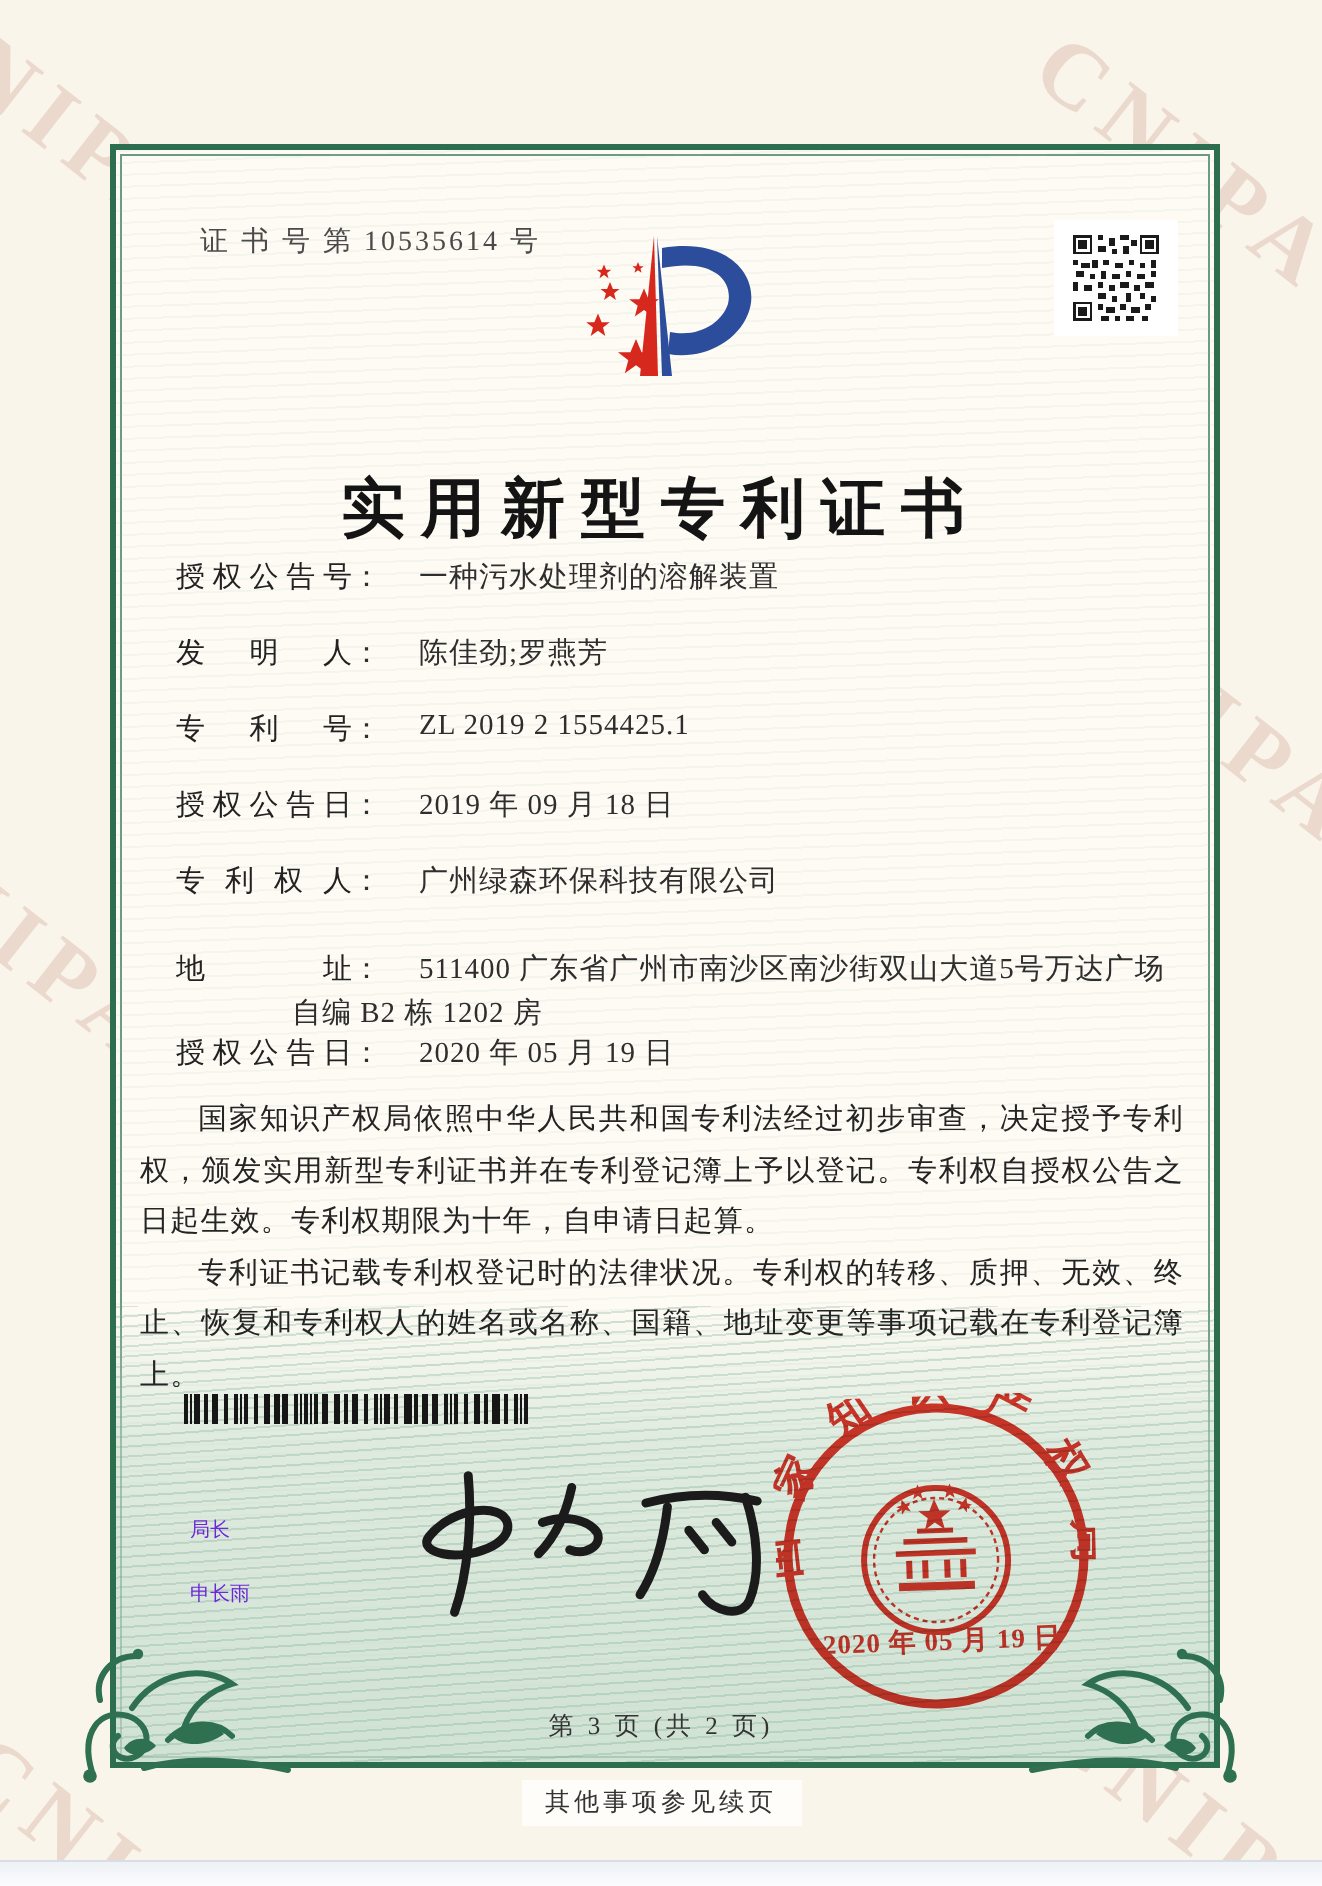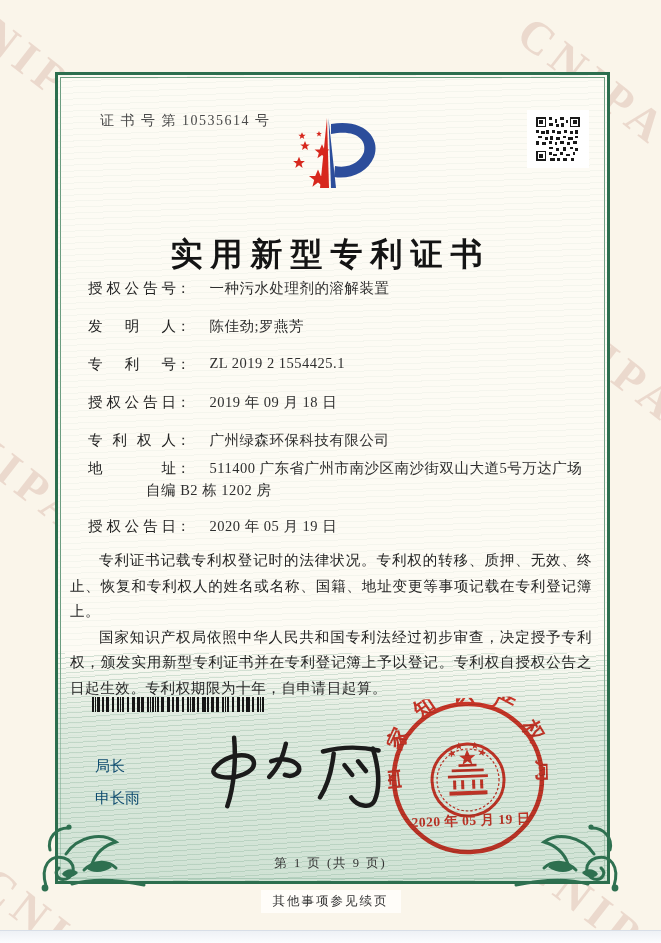--- a/index.html
+++ b/index.html
@@ -55,21 +55,21 @@
   }
   .paras p{margin:0;text-indent:2em;}
   .barcode{
     position:absolute;left:92px;top:697px;width:174px;height:15px;z-index:2;
     background-image:
       repeating-linear-gradient(90deg,#161616 0 2px,rgba(0,0,0,0) 2px 5px),
       repeating-linear-gradient(90deg,#161616 0 1px,rgba(0,0,0,0) 1px 7px),
       repeating-linear-gradient(90deg,rgba(0,0,0,0) 0 3px,#161616 3px 4px,rgba(0,0,0,0) 4px 11px);
   }
   .signer{position:absolute;left:95px;top:750px;z-index:2;
-          font-family:"Liberation Sans","DejaVu Sans",sans-serif;font-size:15px;color:#0c4a6e;line-height:32px;}
+          font-family:"Liberation Sans","DejaVu Sans",sans-serif;font-size:10px;color:#6d28d9;line-height:32px;}
   .signature{position:absolute;left:198px;top:728px;z-index:3;}
   .seal{position:absolute;left:388px;top:698px;z-index:3;mix-blend-mode:multiply;opacity:0.94;transform:rotate(-2deg);}
   .page-info{position:absolute;left:0;right:0;top:855px;z-index:2;text-align:center;font-size:12.5px;color:#333;letter-spacing:2px;}
   .note{position:absolute;left:0;right:0;top:890px;text-align:center;z-index:2;}
   .note span{display:inline-block;background:#fffdf9;padding:3px 12px;font-size:12.5px;color:#333;letter-spacing:2px;}
   .flourish{position:absolute;z-index:5;}
   .bottom-strip{
     position:absolute;left:0;bottom:0;width:661px;height:12px;
     background:linear-gradient(180deg,#eef1f5,#fbfcfe);border-top:1px solid #d8dee7;
   }
@@ -184,34 +184,34 @@
   </div>
   <div class="frow" style="top:76px;">
     <span class="flabel">专利号</span><span class="fcolon">：</span><span class="fvalue">ZL 2019 2 1554425.1</span>
   </div>
   <div class="frow" style="top:114px;">
     <span class="flabel">授权公告日</span><span class="fcolon">：</span><span class="fvalue">2019 年 09 月 18 日</span>
   </div>
   <div class="frow" style="top:152px;">
     <span class="flabel">专利权人</span><span class="fcolon">：</span><span class="fvalue">广州绿森环保科技有限公司</span>
   </div>
-  <div class="frow" style="top:180px;white-space:normal;width:494px;">
+  <div class="frow" style="top:196px;white-space:normal;width:494px;">
     <div style="white-space:nowrap;">
       <span class="flabel">地址</span><span class="fcolon">：</span><span class="fvalue">511400 广东省广州市南沙区南沙街双山大道5号万达广场</span>
     </div>
     <div class="addr2">自编 B2 栋 1202 房</div>
   </div>
   <div class="frow" style="top:238px;width:494px;">
     <span class="flabel">授权公告日</span><span class="fcolon">：</span><span class="fvalue">2020 年 05 月 19 日</span>
   </div>
 </div>
 
 <div class="paras">
+  <p>国家知识产权局依照中华人民共和国专利法经过初步审查，决定授予专利权，颁发实用新型专利证书并在专利登记簿上予以登记。专利权自授权公告之日起生效。专利权期限为十年，自申请日起算。</p>
   <p>专利证书记载专利权登记时的法律状况。专利权的转移、质押、无效、终止、恢复和专利权人的姓名或名称、国籍、地址变更等事项记载在专利登记簿上。</p>
-  <p>国家知识产权局依照中华人民共和国专利法经过初步审查，决定授予专利权，颁发实用新型专利证书并在专利登记簿上予以登记。专利权自授权公告之日起生效。专利权期限为十年，自申请日起算。</p>
 </div>
 
 <div class="barcode"></div>
 
 <div class="signer">
   <div>局长</div>
   <div>申长雨</div>
 </div>
 
 <svg class="signature" width="205" height="88" viewBox="0 0 210 90">
@@ -283,18 +283,18 @@
     </g>
     <g fill="#2e7050" stroke="none">
       <circle cx="9" cy="92" r="3.4"></circle>
       <circle cx="33" cy="31" r="2.6"></circle>
       <path d="M50,72 C58,64 70,64 76,71 C68,77 56,78 50,72 Z"></path>
       <path d="M26,78 C30,72 38,72 42,77 C37,82 29,83 26,78 Z"></path>
     </g>
   </g>
 </svg>
 
-<div class="page-info">第 1 页 (共 9 页)</div>
+<div class="page-info">第 3 页 (共 2 页)</div>
 <div class="note">
   <span>其他事项参见续页</span>
 </div>
 
 <div class="bottom-strip"></div>
 
 </body></html>

